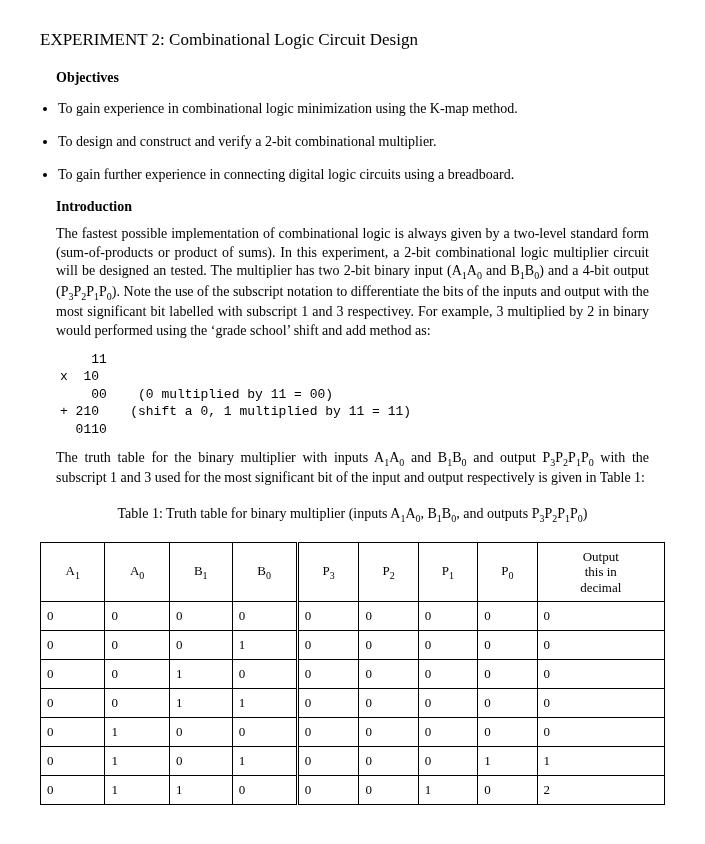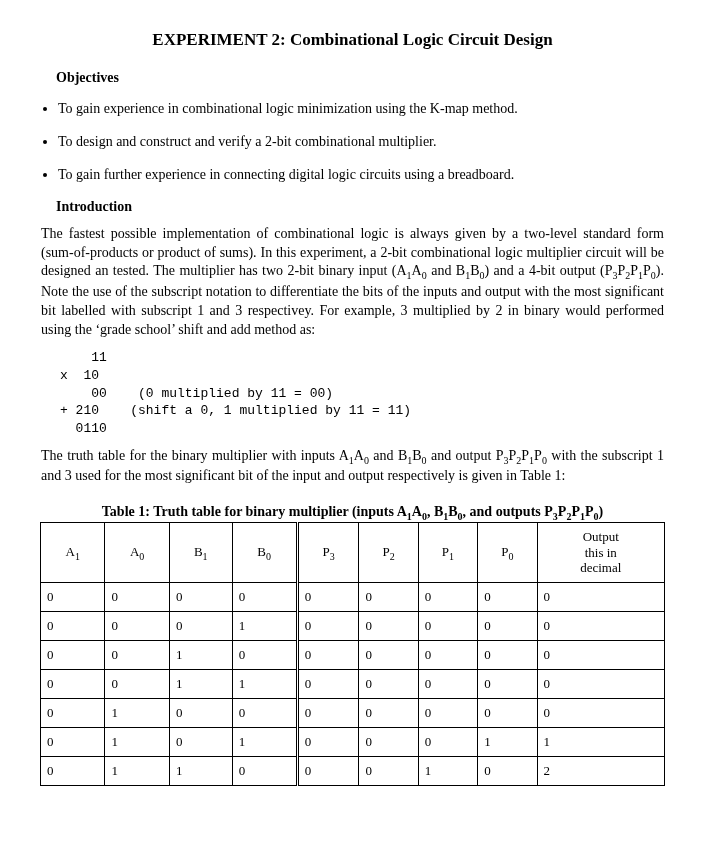--- a/index.html
+++ b/index.html
@@ -7,54 +7,53 @@
     font-size: 14px;
     color: #000;
     background: #fff;
     margin: 0;
     padding: 30px 40px 30px 40px;
     width: 705px;
     box-sizing: border-box;
   }
   h1 {
     font-size: 17px;
-    font-weight: bold;
-    text-align: center;
+    font-weight: normal;
     margin: 0 0 20px 0;
   }
   h2 {
     font-size: 14px;
     font-weight: bold;
     margin: 14px 0 10px 16px;
   }
   ul.obj {
     margin: 6px 0 14px 0;
     padding-left: 18px;
   }
   ul.obj li {
     margin: 14px 0;
     line-height: 1.35;
   }
   p.para {
-    margin: 8px 1px;
+    margin: 8px 16px;
     line-height: 1.35;
     text-align: justify;
   }
   pre.calc {
     font-family: "Courier New", Courier, monospace;
     font-size: 13px;
     line-height: 1.35;
     margin: 10px 0 10px 20px;
     white-space: pre;
   }
   .sub { vertical-align: sub; font-size: 10px; }
   .tcaption {
-    font-weight: bold;
+    font-weight: normal;
     text-align: center;
-    margin: 18px 0 0 0;
+    margin: 18px 0 18px 0;
     font-size: 14px;
   }
   table.truth {
     border-collapse: collapse;
     width: 100%;
     font-size: 13px;
   }
   table.truth th, table.truth td {
     border: 1px solid #000;
     padding: 6px 6px;

